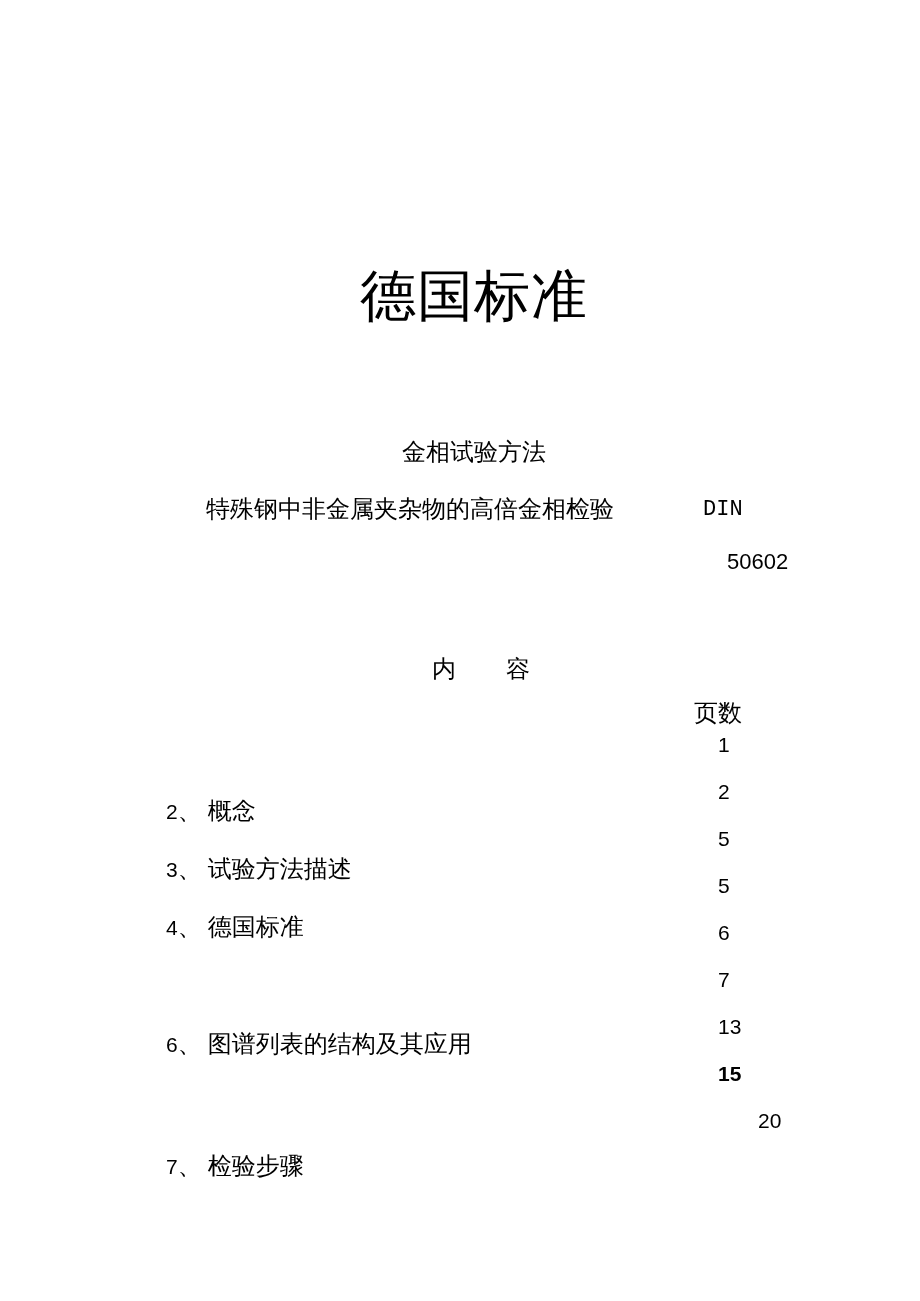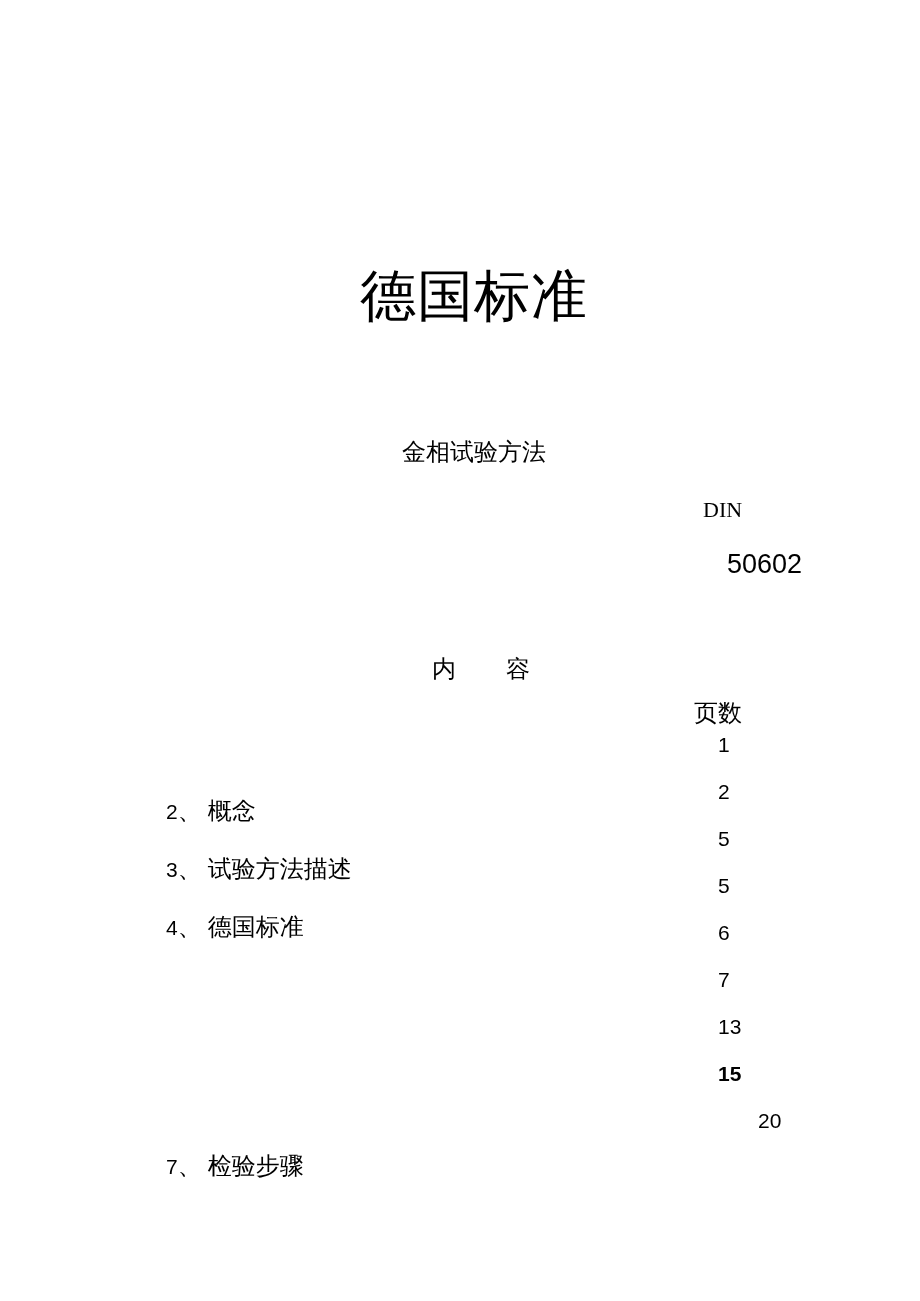--- a/index.html
+++ b/index.html
@@ -38,28 +38,28 @@
       font-size: 24px;
     }
     .doc-name {
       left: 206px;
       top: 497px;
       font-size: 24px;
     }
     .din-label {
       left: 703px;
       top: 499px;
-      font-family: Liberation Serif, serif;
+      font-family: Liberation Mono, monospace;
       font-size: 22px;
     }
     .din-number {
       left: 727px;
       top: 551px;
       font-family: "Liberation Sans", sans-serif;
-      font-size: 27px;
+      font-size: 22px;
     }
     .contents-heading {
       left: 432px;
       top: 657px;
       font-size: 24px;
     }
     .contents-heading .gap { display: inline-block; width: 50px; }
 
     .page-col-header {
       left: 694px;
@@ -84,38 +84,42 @@
   </style>
 </head>
 <body>
 
 <div class="page">
 
   <div class="abs main-title">德国标准</div>
 
   <div class="abs subtitle">金相试验方法</div>
 
+  <div class="abs doc-name">特殊钢中非金属夹杂物的高倍金相检验</div>
   <div class="abs din-label">DIN</div>
   <div class="abs din-number">50602</div>
 
   <div class="abs contents-heading">
     <span>内</span><span class="gap"></span><span>容</span>
   </div>
 
   <div class="abs page-col-header">页数</div>
 
   <div class="abs toc-item" style="top:799px;">
     <span class="num">2</span><span class="sep">、</span><span>概念</span>
   </div>
   <div class="abs toc-item" style="top:857px;">
     <span class="num">3</span><span class="sep">、</span><span>试验方法描述</span>
   </div>
   <div class="abs toc-item" style="top:915px;">
     <span class="num">4</span><span class="sep">、</span><span>德国标准</span>
   </div>
+  <div class="abs toc-item" style="top:1032px;">
+    <span class="num">6</span><span class="sep">、</span><span>图谱列表的结构及其应用</span>
+  </div>
   <div class="abs toc-item" style="top:1154px;">
     <span class="num">7</span><span class="sep">、</span><span>检验步骤</span>
   </div>
 
   <div class="abs toc-page" style="left:718px; top:734px;">1</div>
   <div class="abs toc-page" style="left:718px; top:781px;">2</div>
   <div class="abs toc-page" style="left:718px; top:828px;">5</div>
   <div class="abs toc-page" style="left:718px; top:875px;">5</div>
   <div class="abs toc-page" style="left:718px; top:922px;">6</div>
   <div class="abs toc-page" style="left:718px; top:969px;">7</div>

